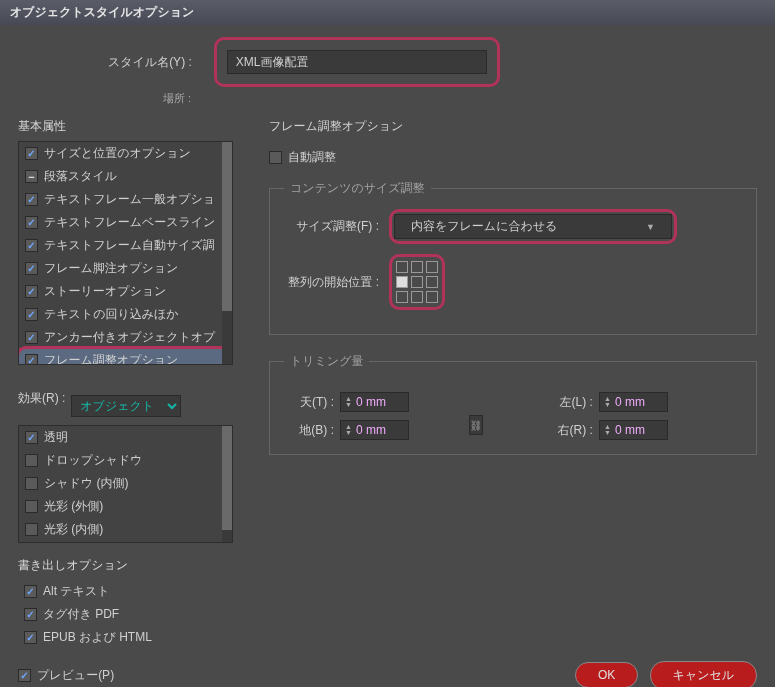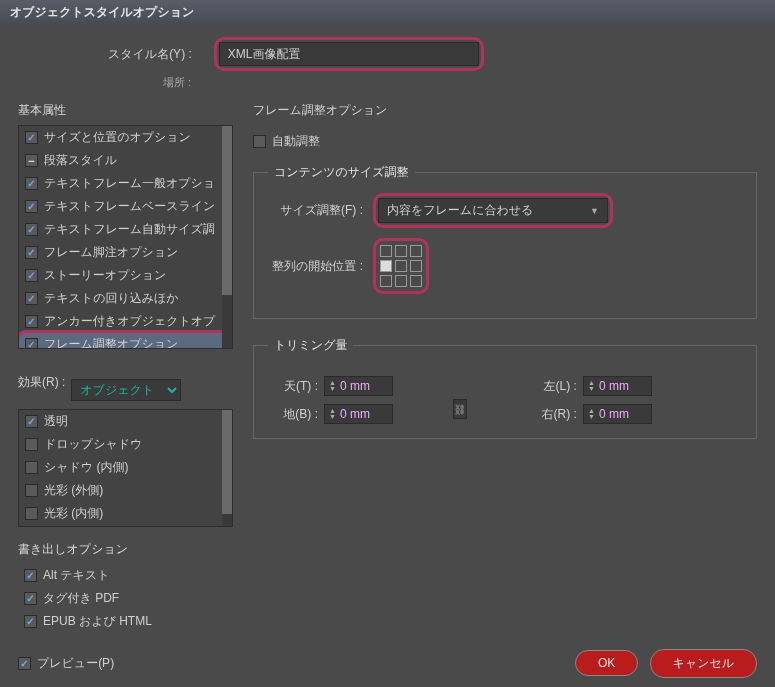--- a/index.html
+++ b/index.html
@@ -4,45 +4,45 @@
   <style>
     * { box-sizing: border-box; margin: 0; padding: 0; font-family: "Meiryo", "MS Gothic", sans-serif; }
     body { background: #4a4a4a; width: 775px; height: 687px; color: #d0d0d0; font-size: 12px; overflow: hidden; }
     .titlebar { background: linear-gradient(to bottom, #5a5d68, #474a55); padding: 4px 10px; font-size: 12px; color: #e5e5e5; font-weight: bold; }
     .content { padding: 12px 18px 10px 18px; display: flex; flex-direction: column; height: calc(100% - 24px); }
     .top-row { display: flex; align-items: center; margin-bottom: 4px; padding-left: 90px; }
     .top-row label { margin-right: 22px; }
     .top-row input[type="text"] { background: #3a3a3a; border: 1px solid #2a2a2a; color: #d0d0d0; padding: 4px 8px; width: 260px; font-size: 12px; }
     .hl-red { border: 3px solid #b2335a; border-radius: 10px; }
     .place-row { padding-left: 145px; font-size: 11px; color: #aaa; margin-bottom: 12px; }
-    .main-cols { display: flex; gap: 10px; flex: 1; }
+    .main-cols { display: flex; gap: 26px; flex: 1; }
     .left-col { width: 215px; display: flex; flex-direction: column; }
     .right-col { flex: 1; padding-left: 10px; }
     .section-header { font-size: 12px; margin-bottom: 6px; color: #d8d8d8; }
     .checklist { background: #434343; border: 1px solid #2d2d2d; position: relative; }
     .checklist.scroll { height: 224px; overflow: hidden; }
     .checklist.scroll2 { height: 118px; overflow: hidden; }
     .scrollbar { position: absolute; right: 0; top: 0; bottom: 0; width: 10px; background: #3a3a3a; }
     .scrollbar .thumb { background: #6a6a6a; width: 100%; height: 76%; position: absolute; top: 0; }
     .check-item { display: flex; align-items: center; padding: 3px 6px; white-space: nowrap; }
     .check-item.selected { background: #5b6a80; }
     .cb { width: 13px; height: 13px; background: #5a5a5a; border: 1px solid #2a2a2a; margin-right: 6px; display: inline-flex; align-items: center; justify-content: center; flex-shrink: 0; }
     .cb.checked::after { content: "✓"; color: #6fa8ff; font-size: 10px; font-weight: bold; }
     .cb.minus::after { content: "−"; color: #ddd; font-size: 11px; font-weight: bold; }
     .effect-row { display: flex; align-items: center; margin: 14px 0 8px 0; }
     .effect-row label { margin-right: 6px; }
     .effect-row select { background: #3a3a3a; border: 1px solid #2a2a2a; color: #14b8a6; padding: 2px 4px; width: 110px; font-size: 12px; margin-top: 16px; }
     .export-header { margin-top: 14px; margin-bottom: 6px; }
     .right-title { font-size: 12px; margin-bottom: 14px; }
     .auto-row { display: flex; align-items: center; margin-bottom: 14px; }
     fieldset { border: 1px solid #666; padding: 12px 14px 14px 14px; margin-bottom: 18px; }
-    legend { padding: 0 6px; font-size: 12px; color: #e5e5e5; }
+    legend { padding: 0 6px; font-size: 12px; color: #a3a3a3; }
     .frow { display: flex; align-items: center; margin-bottom: 10px; }
     .frow label { width: 95px; text-align: right; margin-right: 10px; }
-    .dropdown { background: #3a3a3a; border: 1px solid #2a2a2a; color: #d0d0d0; padding: 3px 8px; width: 230px; display: flex; justify-content: space-between; align-items: center; }
+    .dropdown { background: #3a3a3a; border: 1px solid #2a2a2a; color: #d0d0d0; padding: 3px 16px; width: 278px; display: flex; justify-content: space-between; align-items: center; }
     .dropdown .chev { font-size: 9px; color: #aaa; }
     .anchor-grid { display: grid; grid-template-columns: repeat(3, 12px); grid-template-rows: repeat(3, 12px); gap: 3px; }
     .anchor-cell { border: 1px solid #999; background: #4a4a4a; }
     .anchor-cell.active { background: #ddd; }
     .trim-grid { display: flex; gap: 60px; margin-top: 10px; }
     .trim-col { display: flex; flex-direction: column; gap: 8px; }
     .trim-item { display: flex; align-items: center; }
     .trim-item label { width: 50px; text-align: right; margin-right: 6px; }
     .numbox { display: flex; align-items: center; background: #3a3a3a; border: 1px solid #2a2a2a; padding: 2px 4px; }
     .spinners { display: flex; flex-direction: column; line-height: 6px; font-size: 7px; margin-right: 4px; color: #aaa; }
@@ -54,21 +54,21 @@
     .hl-frame-adj::after { content:""; position:absolute; left:-3px; right:-3px; top:-3px; bottom:-3px; border:3px solid #b2335a; border-radius:10px; pointer-events:none; }
   </style>
 </head>
 <body>
 
 <div class="titlebar">オブジェクトスタイルオプション</div>
 
 <div class="content">
   <div class="top-row">
     <label>スタイル名(Y) :</label>
-    <span class="hl-red" style="display:inline-block;padding:2px;text-decoration:underline;">
+    <span class="hl-red" style="display:inline-block;padding:10px;text-decoration:underline;">
       <input type="text" value="XML画像配置" style="">
     </span>
   </div>
   <div class="place-row">場所 :</div>
 
   <div class="main-cols">
 
     <div class="left-col">
       <div class="section-header">基本属性</div>
       <div class="checklist scroll" id="basic-list">

